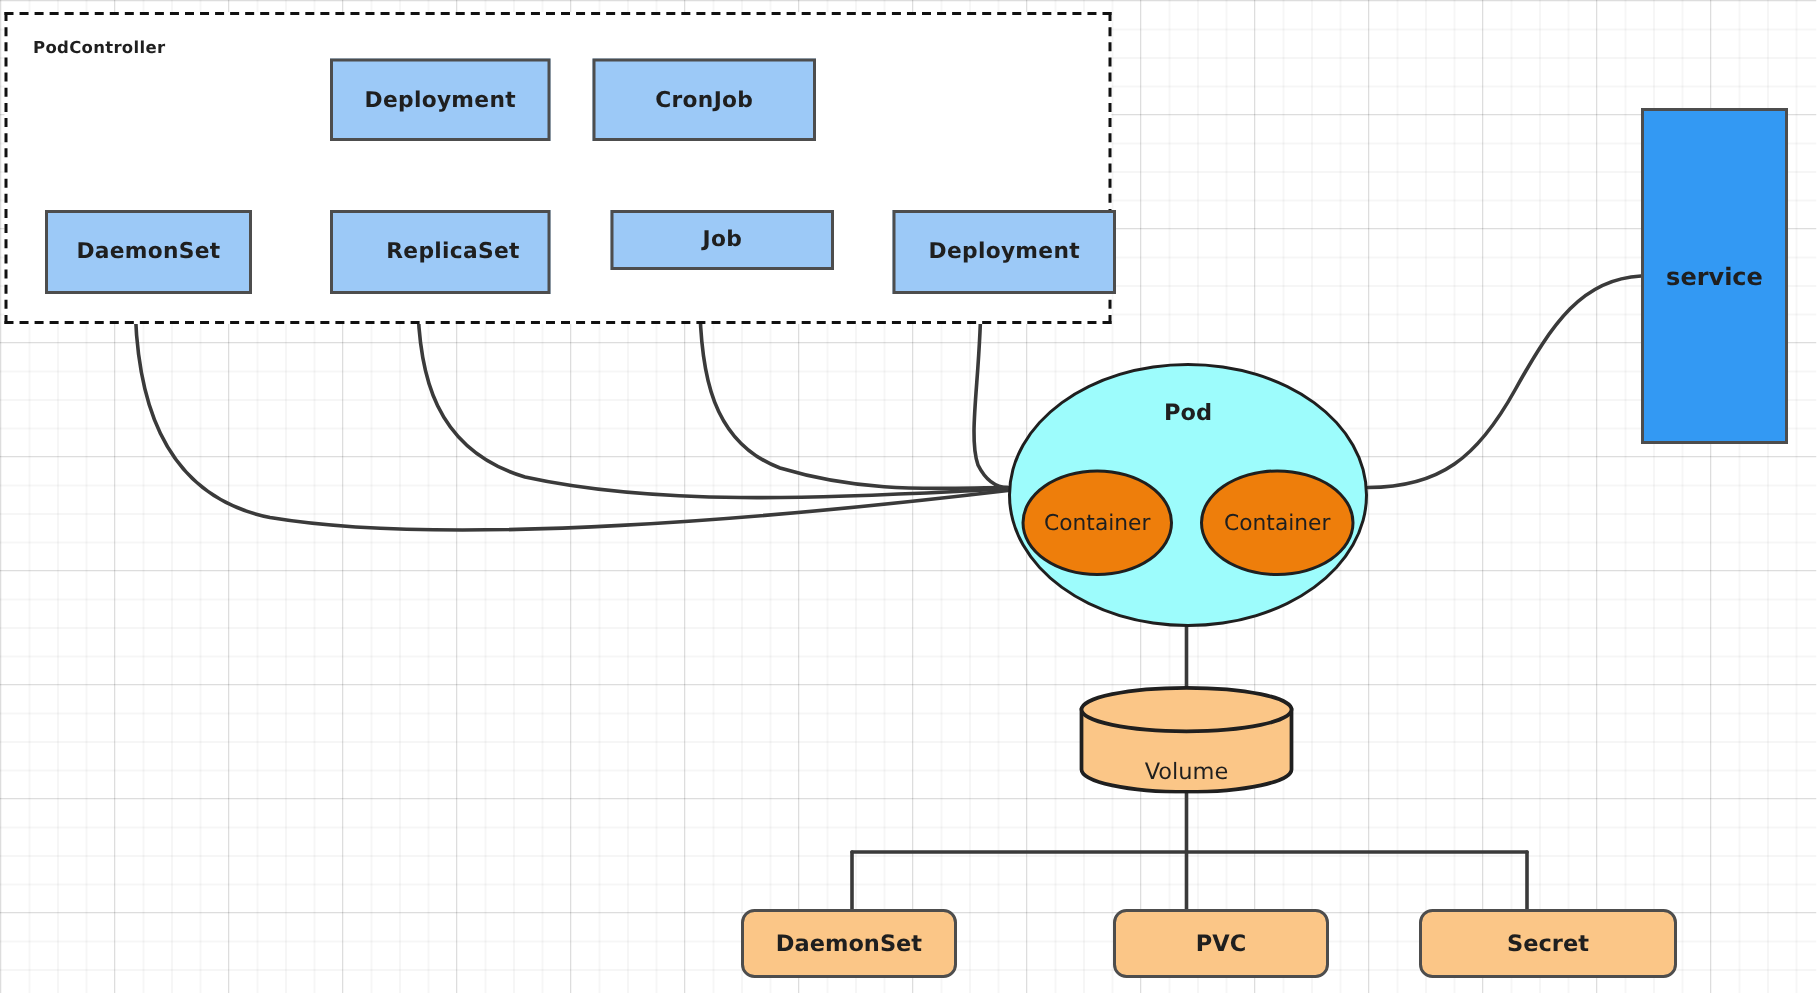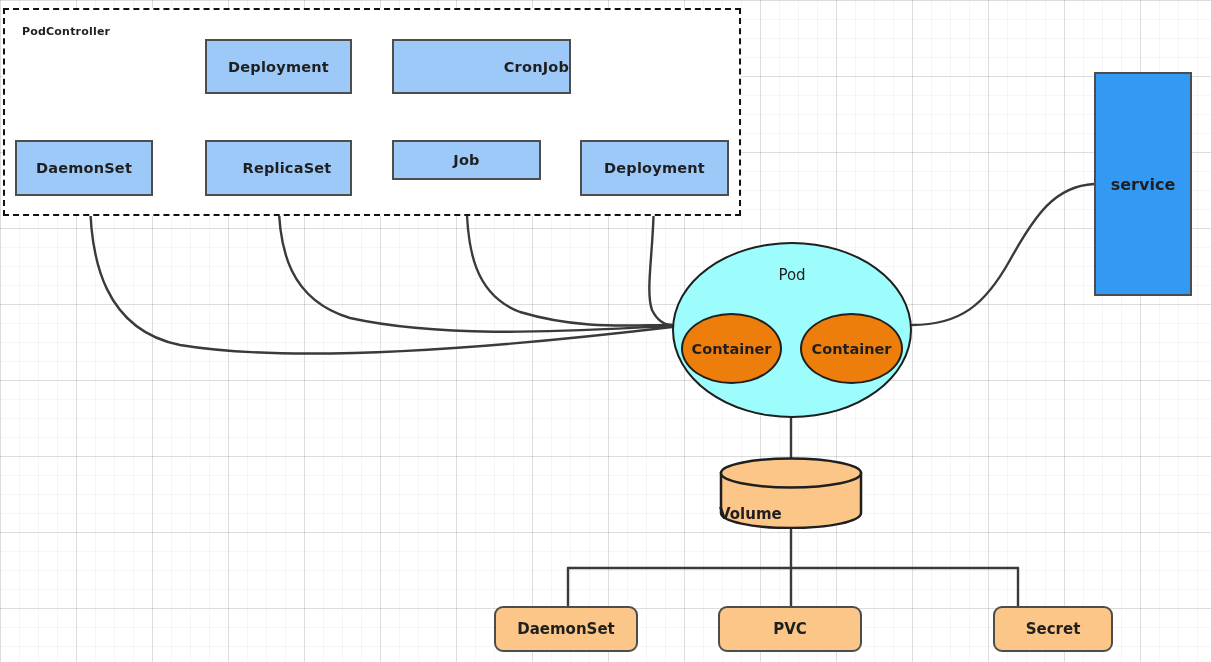--- a/index.html
+++ b/index.html
@@ -57,57 +57,59 @@
     z-index: 4;
     white-space: nowrap;
   }
   
   .ctrl-box {
     background: #9CC9F7;
     border: 2px solid #4d4d4d;
     font-size: 14.5px;
     font-weight: bold;
     letter-spacing: 0.2px;
+    margin-left: 15px;
   }
   
   .service-box {
     background: #3399F3;
     border: 2px solid #4d4d4d;
     font-size: 16px;
     font-weight: bold;
   }
   
   .pod-ellipse {
     background: #9DFCFC;
     border: 2.5px solid #1f1f1f;
     border-radius: 50%;
     align-items: flex-start;
     padding-top: 22px;
     font-size: 15px;
-    font-weight: normal;
+    font-weight: bold;
     z-index: 2;
   }
   .container-ellipse {
     background: #EE7E0B;
     border: 2.5px solid #1f1f1f;
     border-radius: 50%;
     font-size: 14.5px;
-    font-weight: bold;
+    font-weight: normal;
     z-index: 3;
   }
   
   .volume-cyl {
     z-index: 3;
   }
   .volume-label {
     position: absolute;
     z-index: 4;
     font-size: 15px;
-    font-weight: bold;
+    font-weight: normal;
     color: #1f1f1f;
+    text-align: center;
     white-space: nowrap;
   }
   
   .storage-box {
     background: #FBC687;
     border: 2.5px solid #4d4d4d;
     border-radius: 9px;
     font-size: 15px;
     font-weight: bold;
   }
@@ -144,21 +146,21 @@
       <path d="M568,568 L568,606"></path>
       <path d="M791,568 L791,606"></path>
       <path d="M1018,568 L1018,606"></path>
     </g>
   </svg>
 
   <div class="node ctrl-box" style="left:205px; top:39px; width:147px; height:55px;">
     <span>Deployment</span>
   </div>
 
-  <div class="node ctrl-box" style="left:392px; top:39px; width:179px; height:55px;justify-content:flex-end;">
+  <div class="node ctrl-box" style="left:380px; top:39px; width:149px; height:55px;">
     <span>CronJob</span>
   </div>
 
   <div class="node ctrl-box" style="left:15px; top:140px; width:138px; height:56px;">
     <span>DaemonSet</span>
   </div>
 
   <div class="node ctrl-box" style="left:205px; top:140px; width:147px; height:56px;padding-left:17px;">
     <span>ReplicaSet</span>
   </div>
@@ -190,21 +192,21 @@
   <svg class="volume-cyl" style="position:absolute; left:719px; top:457px; width:144px; height:72px;" viewBox="0 0 144 72" xmlns="http://www.w3.org/2000/svg">
     <path d="M2,16 L2,56 A70,15 0 0 0 142,56 L142,16 Z" fill="#FBC687" stroke="#1f1f1f" stroke-width="2.5"></path>
     <ellipse cx="72" cy="16" rx="70" ry="14.5" fill="#FBC687" stroke="#1f1f1f" stroke-width="2.5"></ellipse>
   </svg>
   <div class="volume-label" style="left:719px; top:505px; width:144px;">Volume</div>
 
   <div class="node storage-box" style="left:494px; top:606px; width:144px; height:46px;">
     <span>DaemonSet</span>
   </div>
 
-  <div class="node storage-box" style="left:718px; top:606px; width:144px; height:46px;justify-content:center;">
+  <div class="node storage-box" style="left:742px; top:606px; width:144px; height:46px;justify-content:center;">
     <span>PVC</span>
   </div>
 
-  <div class="node storage-box" style="left:946px; top:606px; width:120px; height:46px;margin-left:47px;">
+  <div class="node storage-box" style="left:946px; top:606px; width:172px; height:46px;">
     <span>Secret</span>
   </div>
 
 </div>
 
 </body></html>

